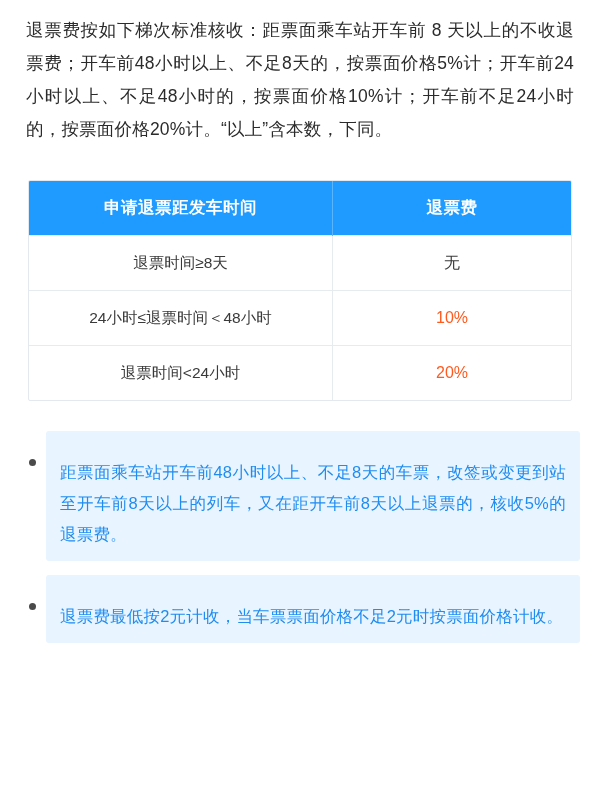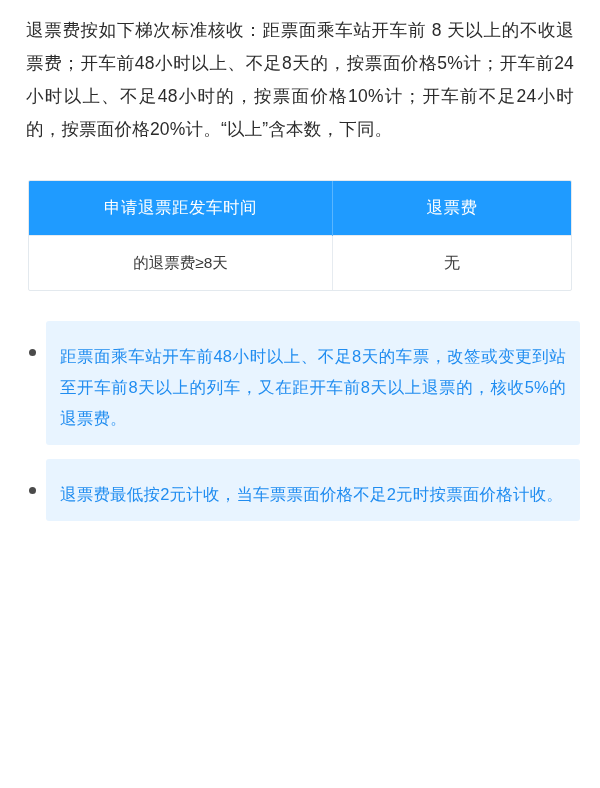--- a/index.html
+++ b/index.html
@@ -50,21 +50,21 @@
   }
   table.fee-table {
     width: 100%;
     border-collapse: collapse;
     table-layout: fixed;
   }
   table.fee-table th {
     background: #1f9bff;
     color: #ffffff;
     font-size: 16.5px;
-    font-weight: normal;
+    font-weight: bold;
     height: 52px;
     text-align: center;
     border-right: 1px solid #59b6ff;
     letter-spacing: 0.5px;
   }
   table.fee-table th:last-child {
     border-right: none;
   }
   table.fee-table td {
     font-size: 15.5px;
@@ -107,21 +107,21 @@
     width: 7px;
     height: 7px;
     border-radius: 50%;
     background: #4a4a4a;
   }
   .note-box {
     background: #e8f4ff;
     color: #1f8cf0;
     font-size: 16.5px;
     line-height: 31px;
-    padding: 20px 14px 11px 14px;
+    padding: 26px 14px 11px 14px;
     border-radius: 3px;
     text-align: justify;
     letter-spacing: 0.2px;
   }
 </style>
 </head>
 <body>
 
 <div class="page">
 
@@ -136,22 +136,30 @@
         <col class="c2">
       </colgroup>
       <thead>
         <tr>
           <th>申请退票距发车时间</th>
           <th>退票费</th>
         </tr>
       </thead>
       <tbody>
         <tr>
-          <td>的退票费≥8天</td>
+          <td>退票时间≥8天</td>
           <td class="fee plain">无</td>
+        </tr>
+        <tr>
+          <td>24小时≤退票时间＜48小时</td>
+          <td class="fee">10%</td>
+        </tr>
+        <tr>
+          <td>退票时间&lt;24小时</td>
+          <td class="fee">20%</td>
         </tr>
       </tbody>
     </table>
   </div>
 
   <ul class="notes">
     <li>
       <span class="bullet"></span>
       <div class="note-box">距票面乘车站开车前48小时以上、不足8天的车票，改签或变更到站至开车前8天以上的列车，又在距开车前8天以上退票的，核收5%的退票费。</div>
     </li>

